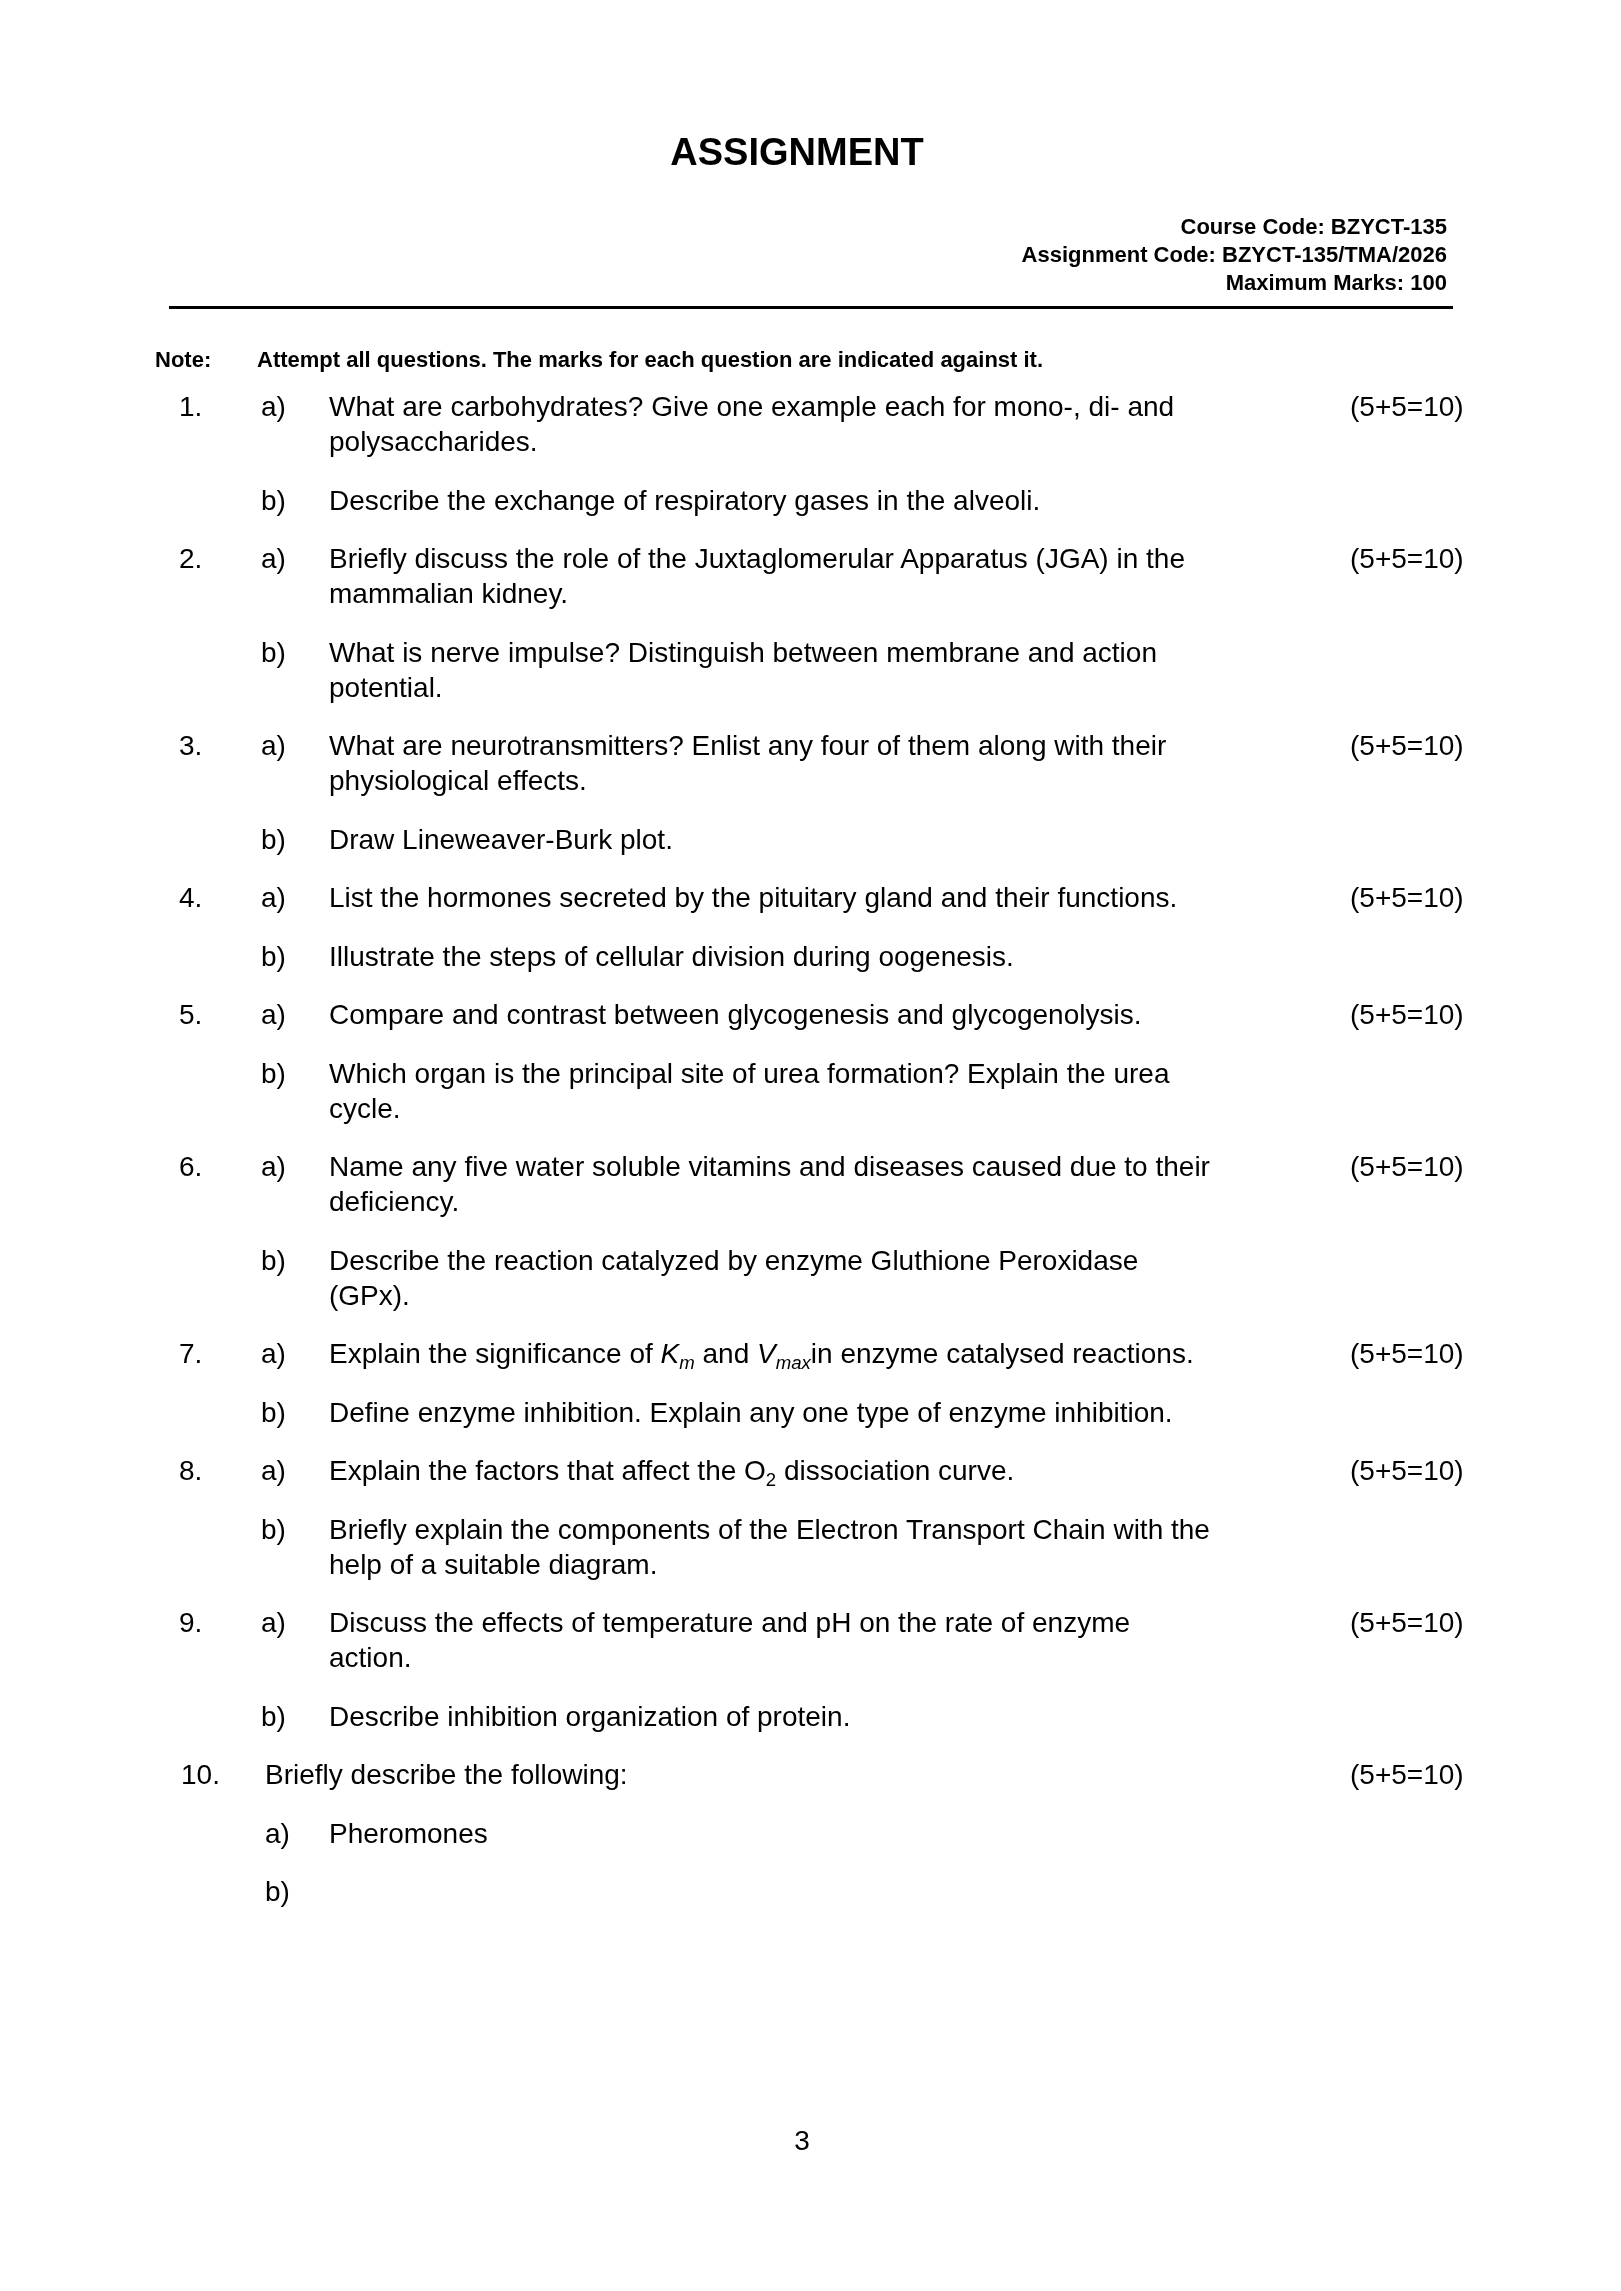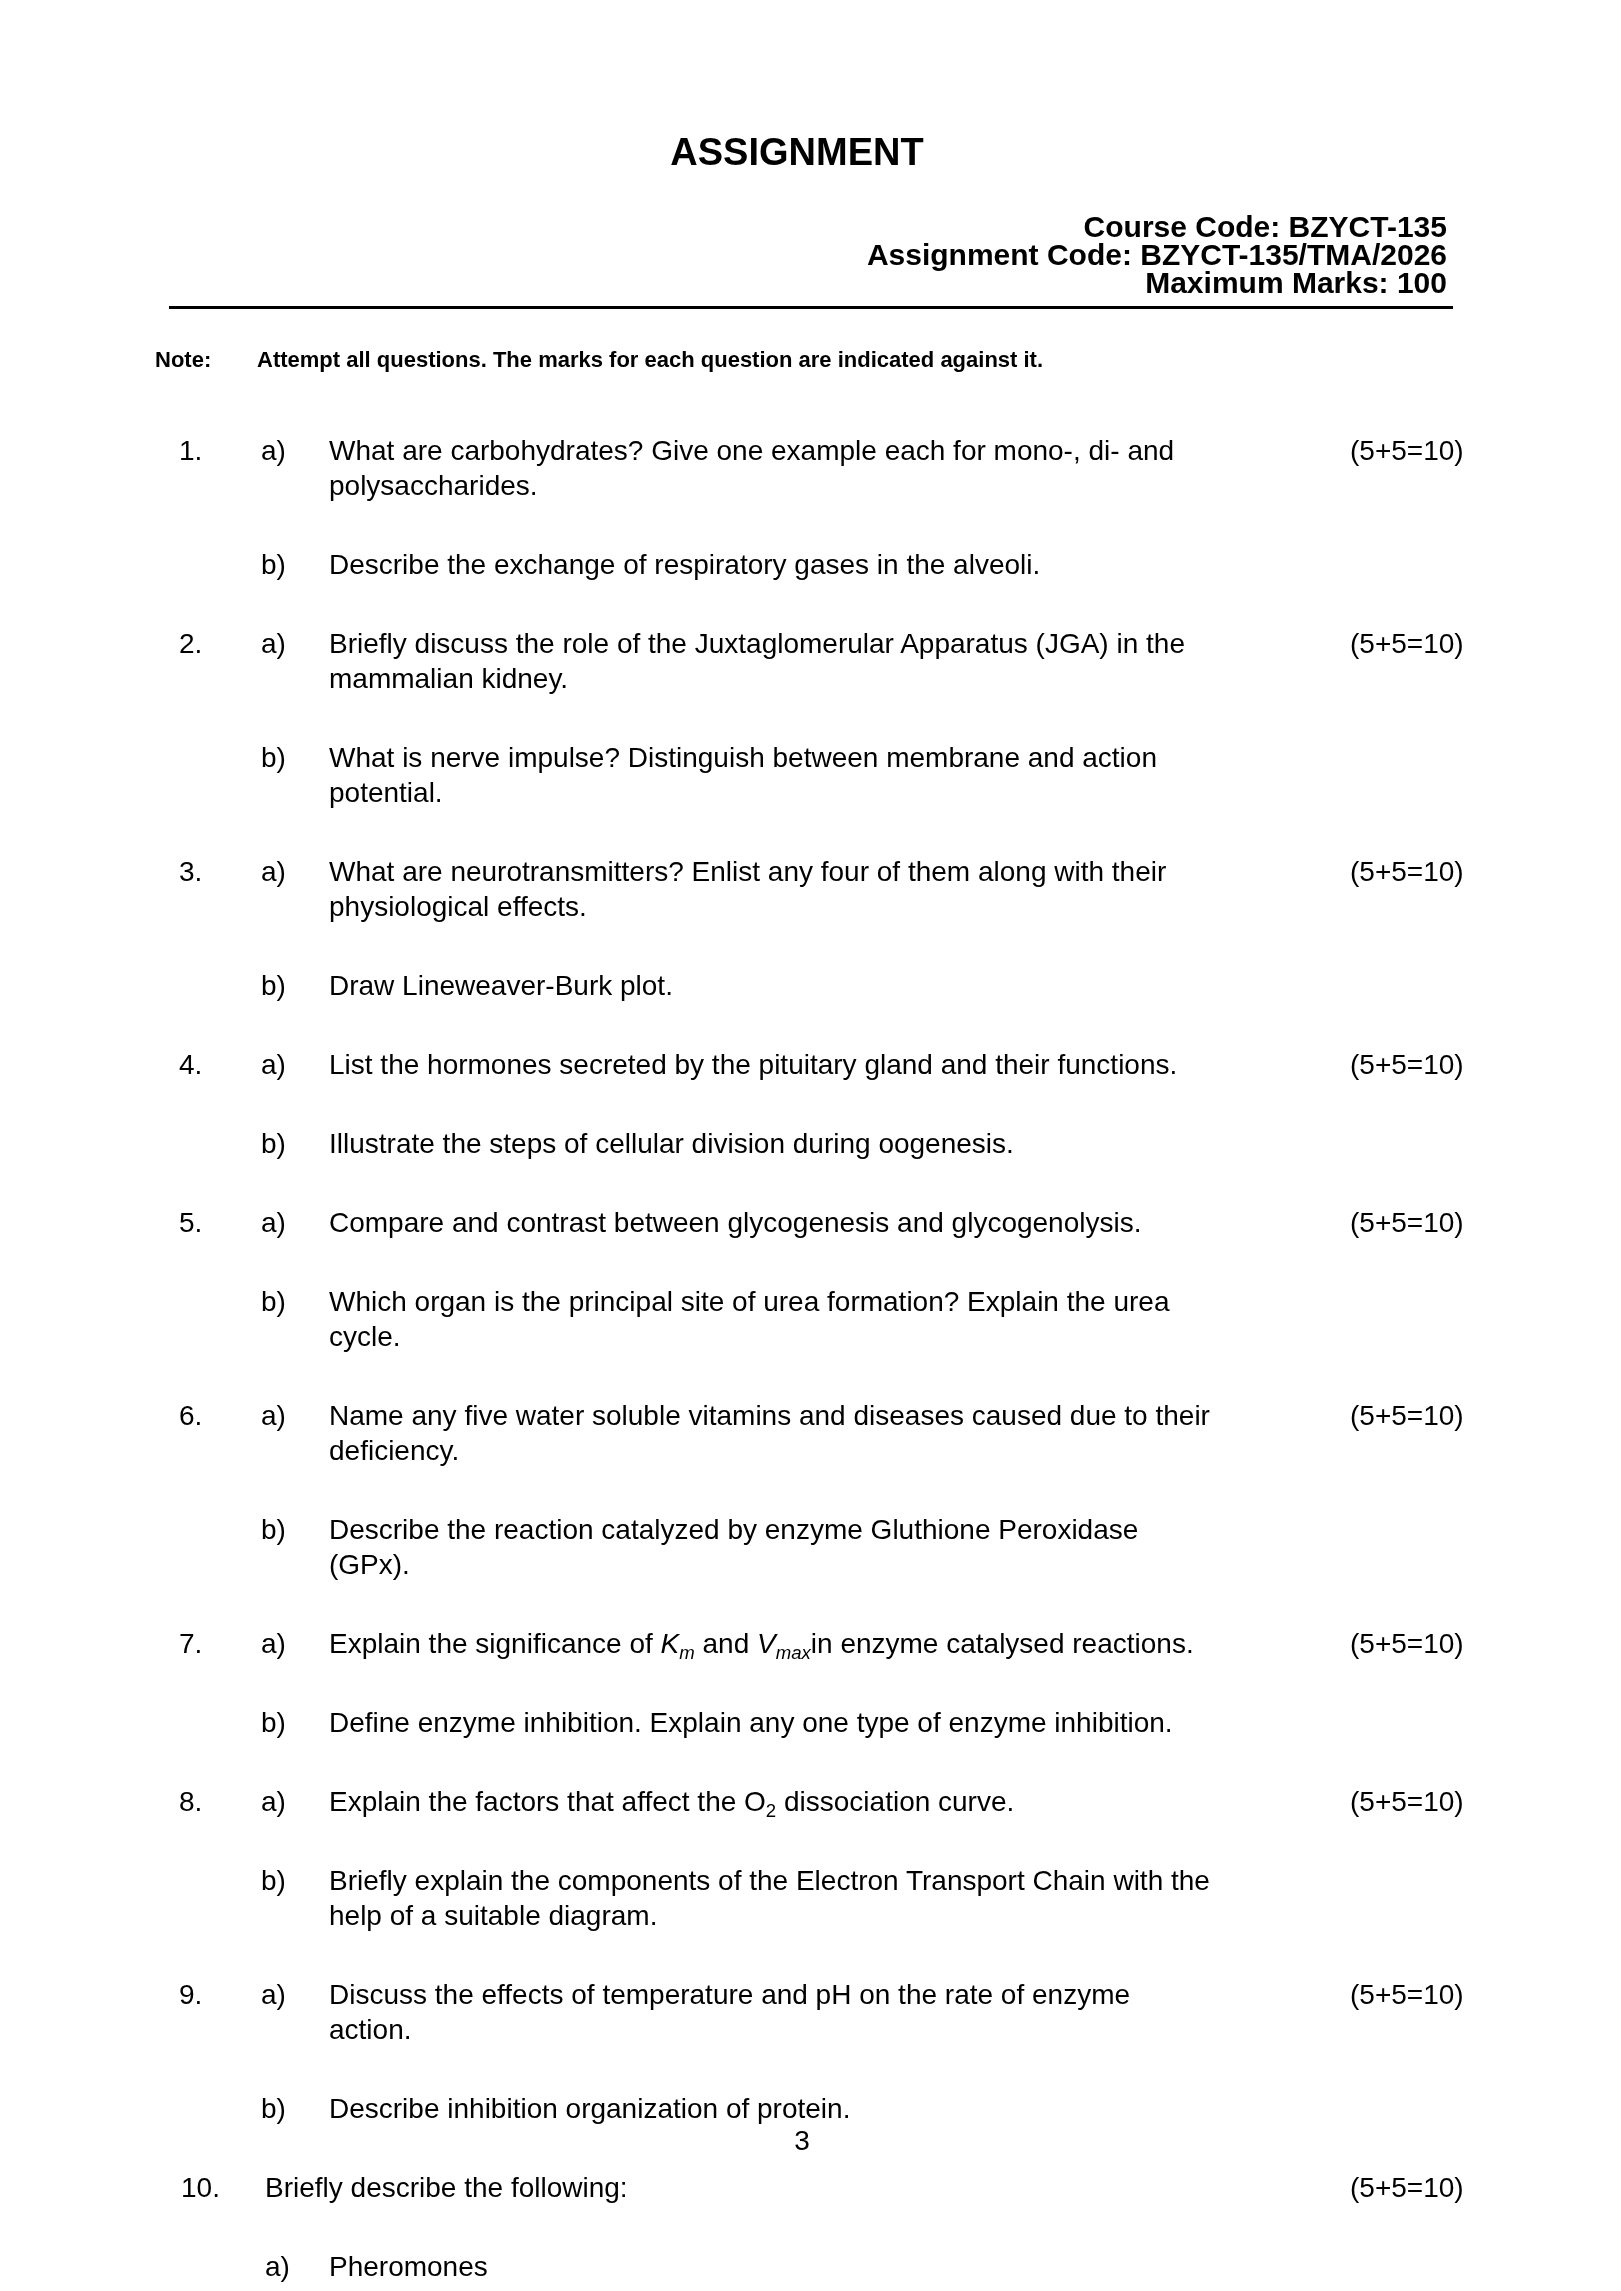--- a/index.html
+++ b/index.html
@@ -1,33 +1,33 @@
 <!DOCTYPE html>
 <html><head>
 <meta charset="utf-8">
 <style>
   html, body { margin: 0; padding: 0; background: #ffffff; }
   body { width: 1621px; height: 2292px; position: relative; overflow: hidden;
          font-family: "Liberation Sans", "DejaVu Sans", sans-serif; color: #000; }
   .title { position: absolute; top: 133px; left: 0; width: 1594px; text-align: center;
            font-size: 38px; font-weight: bold; line-height: 39px; }
   .meta { position: absolute; top: 213px; right: 174px; text-align: right;
-          font-size: 30px; font-weight: bold; line-height: 28px; }
+          font-size: 22px; font-weight: bold; line-height: 28px; }
   .meta div { white-space: nowrap; }
   .rule { position: absolute; top: 306px; left: 169px; width: 1284px; height: 2.9px; background: #000; }
   .note { position: absolute; top: 342px; left: 155px; font-size: 22px; font-weight: bold;
           line-height: 35px; white-space: nowrap; }
   .note .note-label { display: inline-block; width: 102px; }
   .questions { position: absolute; top: 389px; left: 0; width: 1621px; }
   .row { position: relative; height: auto; margin-bottom: 23.5px; font-size: 28px; line-height: 35px; }
   .qnum { position: absolute; left: 179px; top: 0; }
   .qnum.wide { left: 181px; }
   .sub { position: absolute; left: 261px; top: 0; }
   .sub.alt { left: 265px; }
-  .text { margin-left: 329px; width: 980px; white-space: pre-line; margin-top: 44px; }
+  .text { margin-left: 329px; width: 980px; white-space: pre-line; }
   .text.lead { margin-left: 265px; }
   .marks { position: absolute; left: 1350px; top: 0; white-space: nowrap; }
   .it { font-style: italic; }
   sub { font-size: 18.6px; line-height: 0; vertical-align: -5.9px; }
   .pagenum { position: absolute; top: 2123px; left: 0; width: 1604px; text-align: center;
              font-size: 28px; line-height: 35px; }
 </style>
 </head>
 <body>
 

